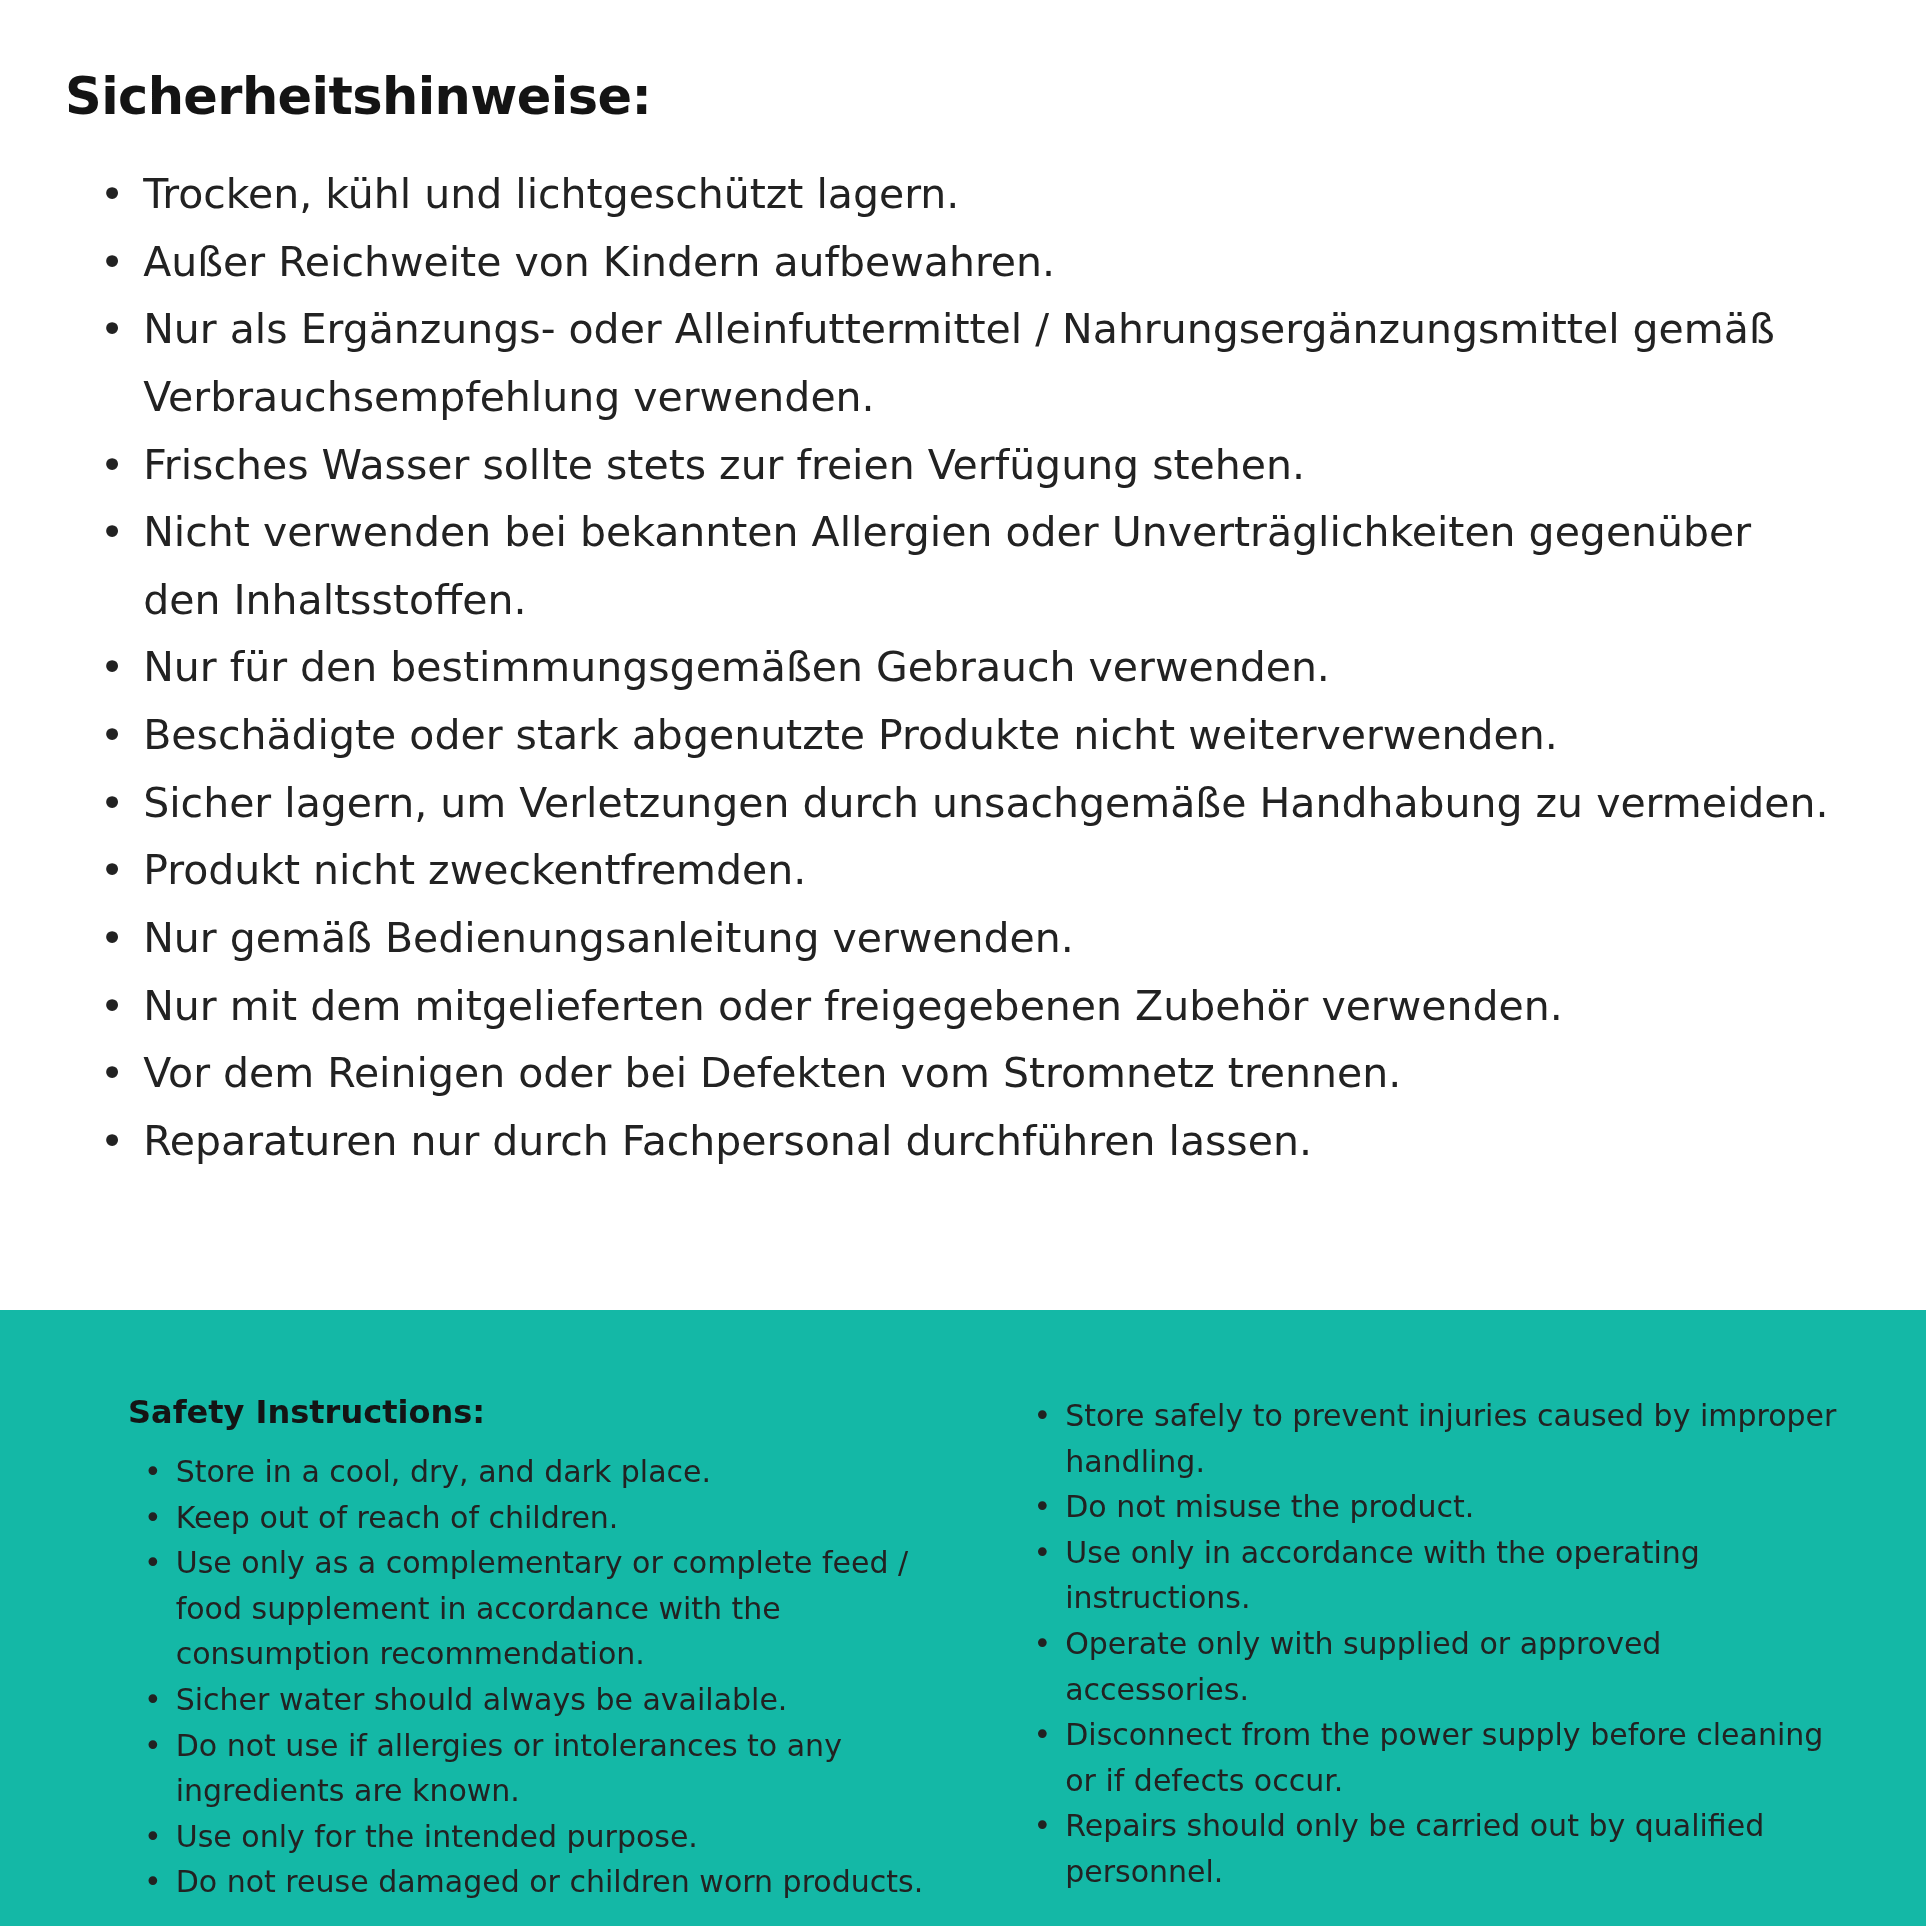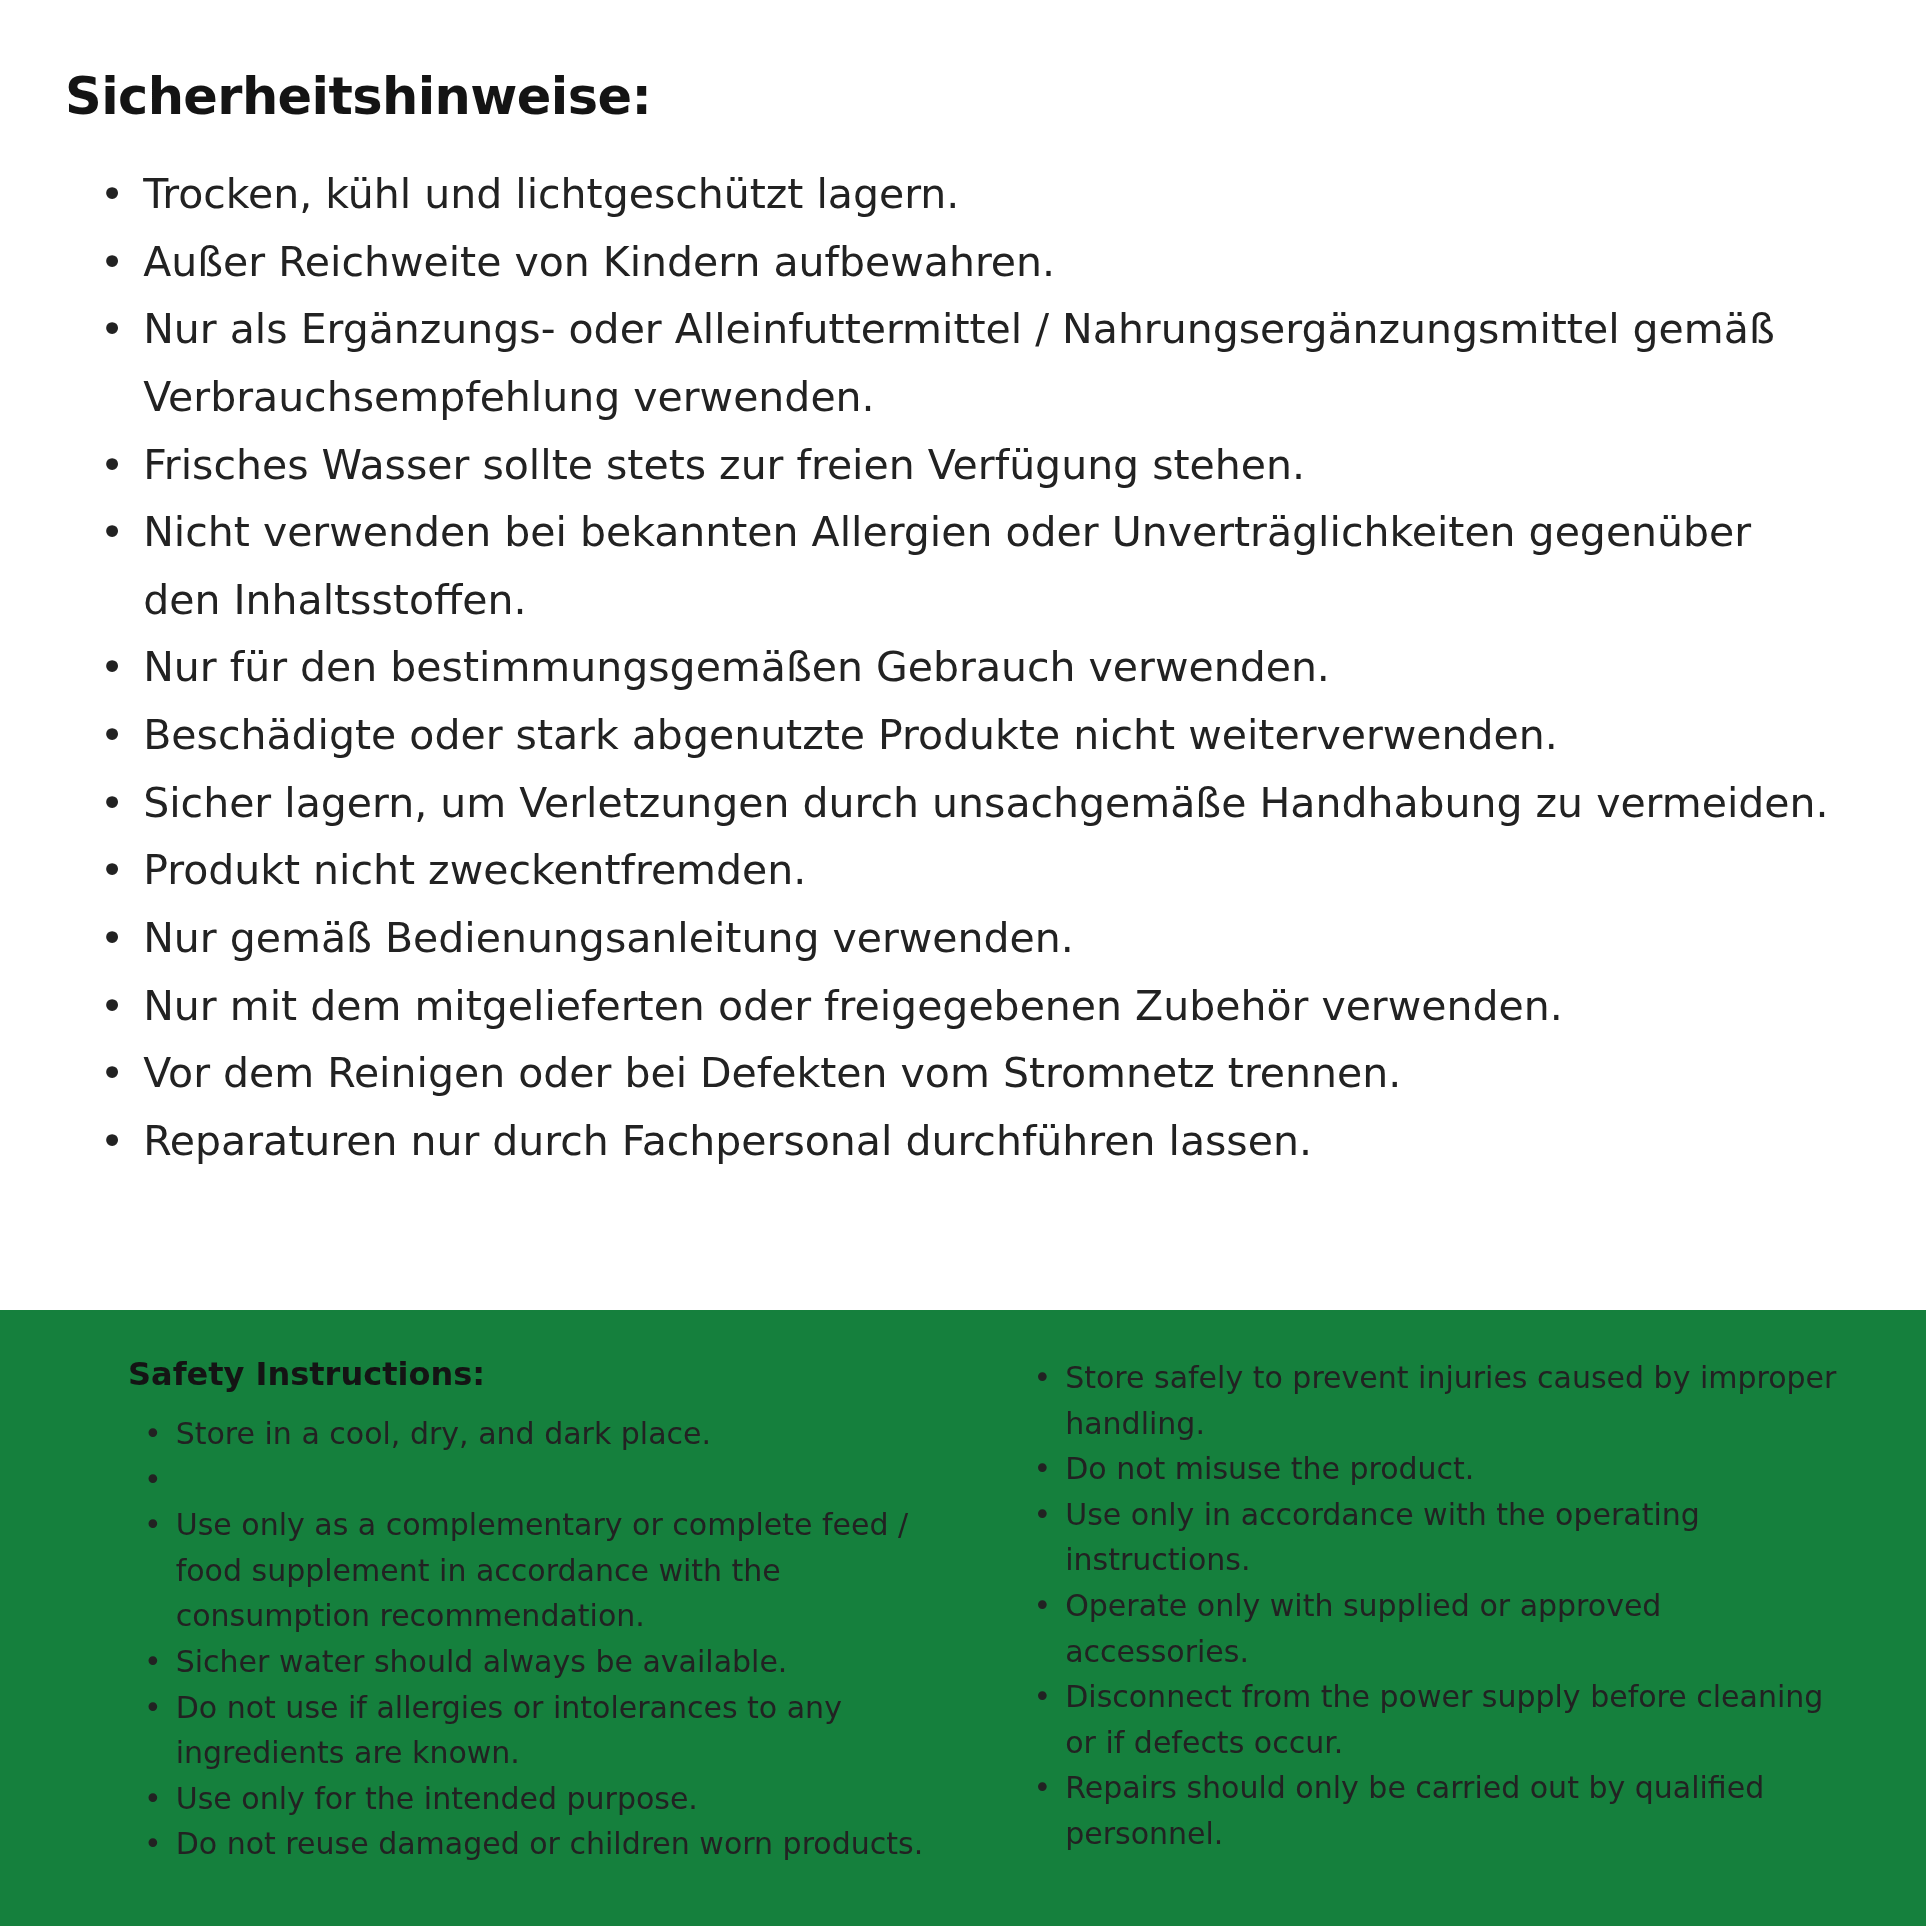--- a/index.html
+++ b/index.html
@@ -50,22 +50,22 @@
   }
   .german-section .bullet {
     flex: 0 0 18px;
     margin-right: 19px;
     text-align: center;
   }
   
   .english-section {
     box-sizing: border-box;
     flex: 1;
-    background: #15803d;
-    padding: 45px 77px 0 128px;
+    background: #14b8a6;
+    padding: 83px 77px 0 128px;
     display: flex;
     gap: 58px;
   }
   .english-col {
     width: 854px;
     box-sizing: border-box;
   }
   .english-heading {
     font-size: 32px;
     font-weight: 700;
@@ -154,20 +154,21 @@
 
     <div class="english-col">
       <h2 class="english-heading">Safety Instructions:</h2>
       <ul class="bullet-list">
         <li>
             <span class="bullet">•</span>
             <span>Store in a cool, dry, and dark place.</span>
           </li>
         <li>
             <span class="bullet">•</span>
+            <span>Keep out of reach of children.</span>
           </li>
         <li>
             <span class="bullet">•</span>
             <span>Use only as a complementary or complete feed / food supplement in accordance with the consumption recommendation.</span>
           </li>
         <li>
             <span class="bullet">•</span>
             <span>Sicher water should always be available.</span>
           </li>
         <li>

